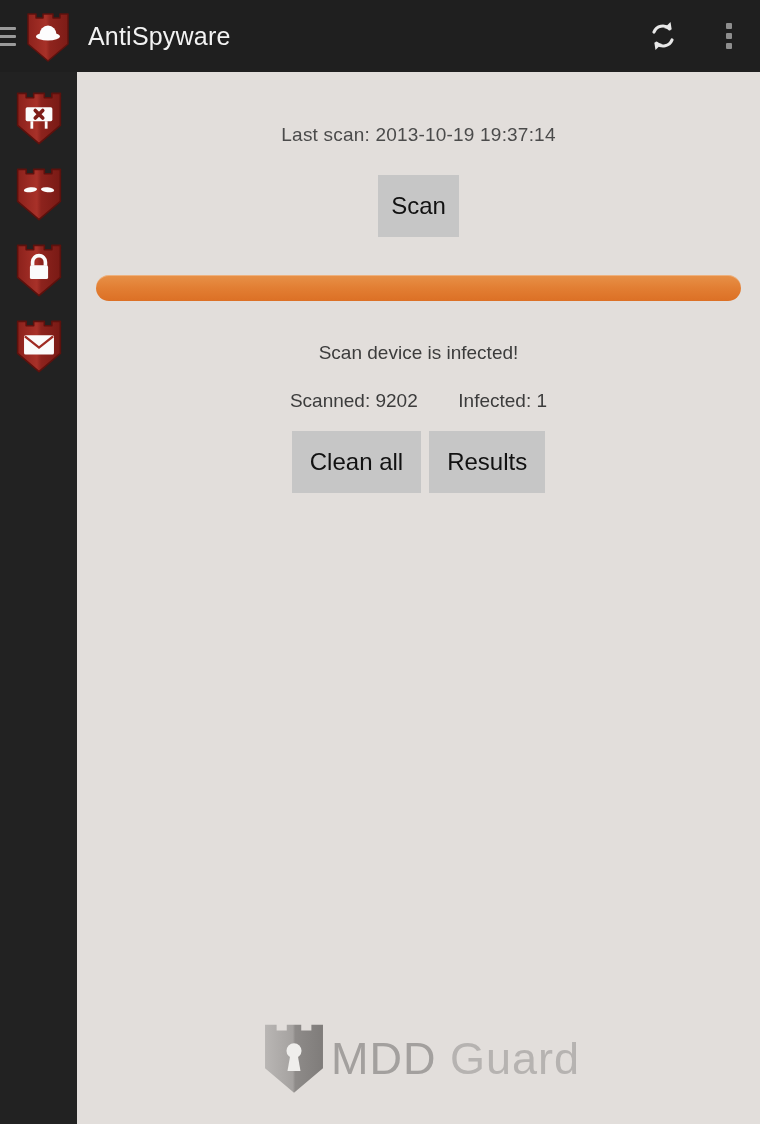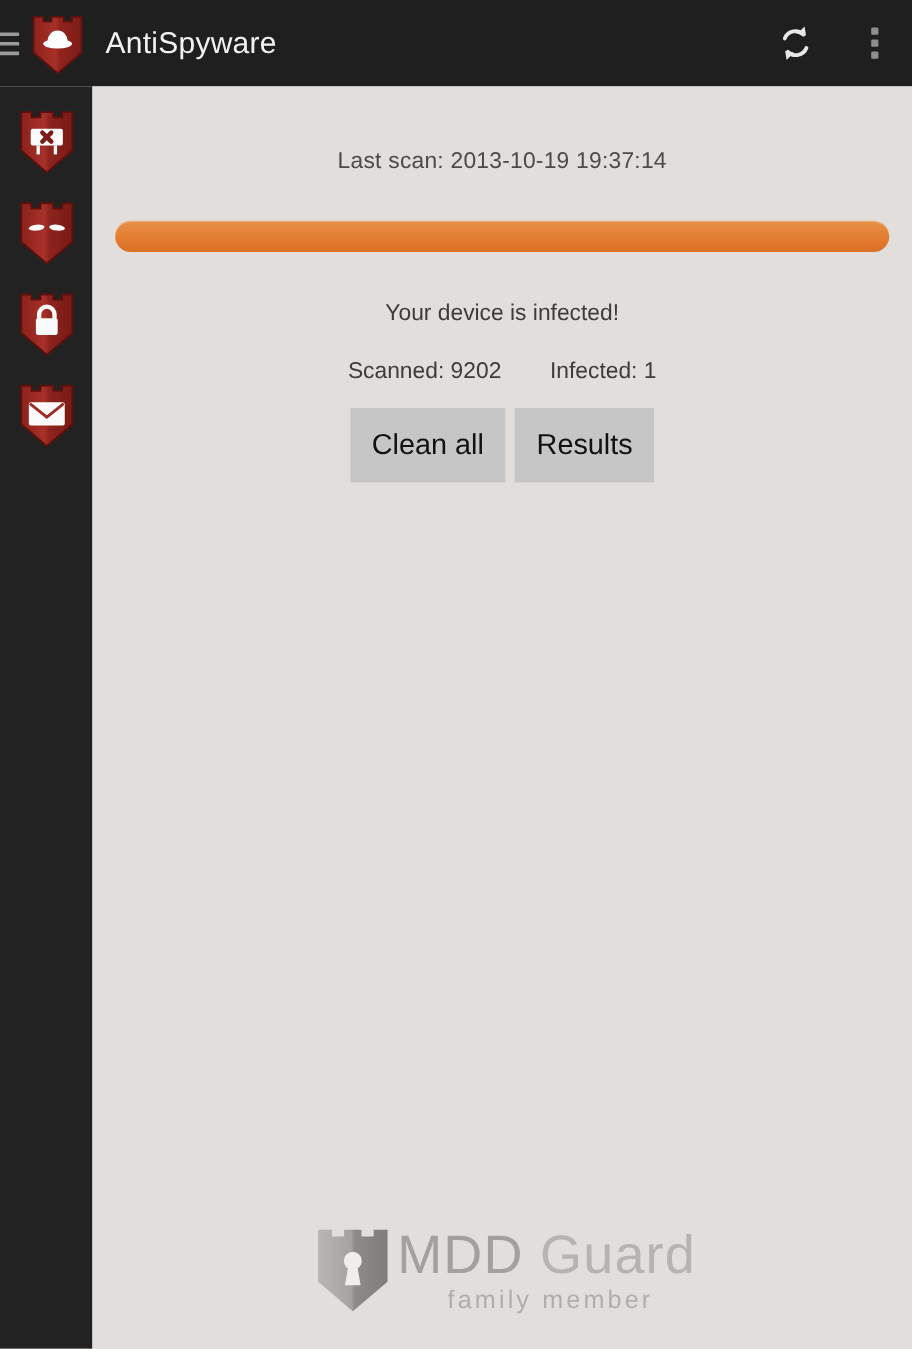--- a/index.html
+++ b/index.html
@@ -214,28 +214,31 @@
         <rect x="11" y="19" width="28" height="18" rx="1.5" fill="#fbfbfb"></rect>
         <path d="M11.8 20 L25 30.5 L38.2 20" fill="none" stroke="#9f2b23" stroke-width="2.2"></path>
       </svg>
     </div>
   </div>
 
   <div class="main">
 
     <div class="last-scan">Last scan: 2013-10-19 19:37:14</div>
 
+    <div class="scan-row">
+      <button class="btn btn-scan">Scan</button>
+    </div>
 
     <div class="progress-wrap">
       <div class="progress-track">
         <div class="progress-fill" id="progress-fill" style="width: 100%;"></div>
       </div>
     </div>
 
-    <div class="status-text">Your device is infected!</div>
+    <div class="status-text">Scan device is infected!</div>
 
     <div class="counters">
       <span>Scanned: 9202</span>
       <span class="gap"></span>
       <span>Infected: 1</span>
     </div>
 
     <div class="actions-row">
       <button class="btn btn-action">Clean all</button>
       <button class="btn btn-action">Results</button>
@@ -252,18 +255,17 @@
           </linearGradient>
         </defs>
         <path d="M5 6 h8 v4 h7 v-4 h10 v4 h7 v-4 h8 v30 L25 53 L5 36 Z" fill="url(#grayg)"></path>
         <circle cx="25" cy="24" r="5.2" fill="#efeeec"></circle>
         <path d="M22.6 26 h4.8 l2.1 12 h-9 z" fill="#efeeec"></path>
       </svg>
       <div class="logo-text">
         <div class="logo-main">
           <span>MDD</span><span>&nbsp;</span><span class="guard">Guard</span>
         </div>
-        <div class="logo-sub">family member</div>
       </div>
     </div>
 
   </div>
 </div>
 
 </body></html>

